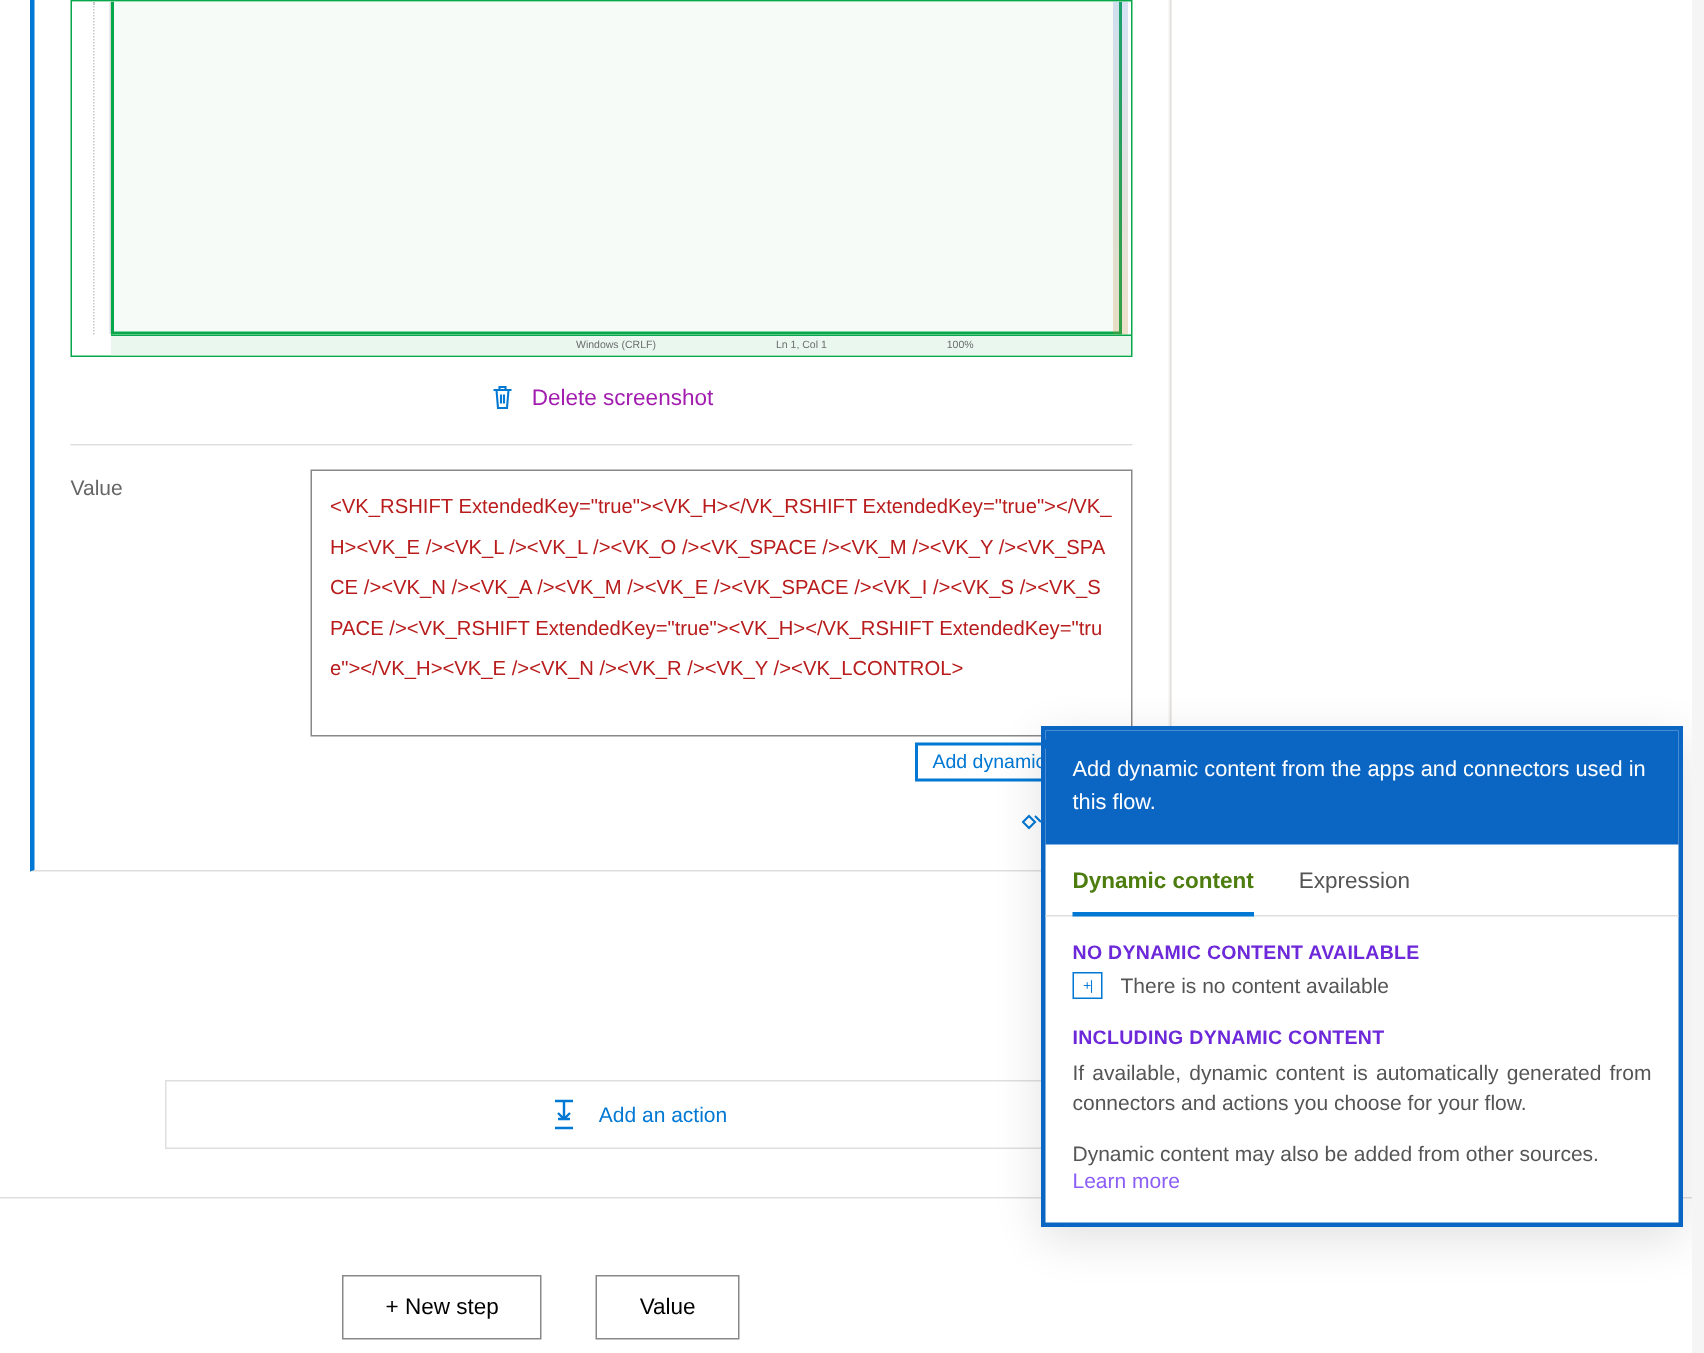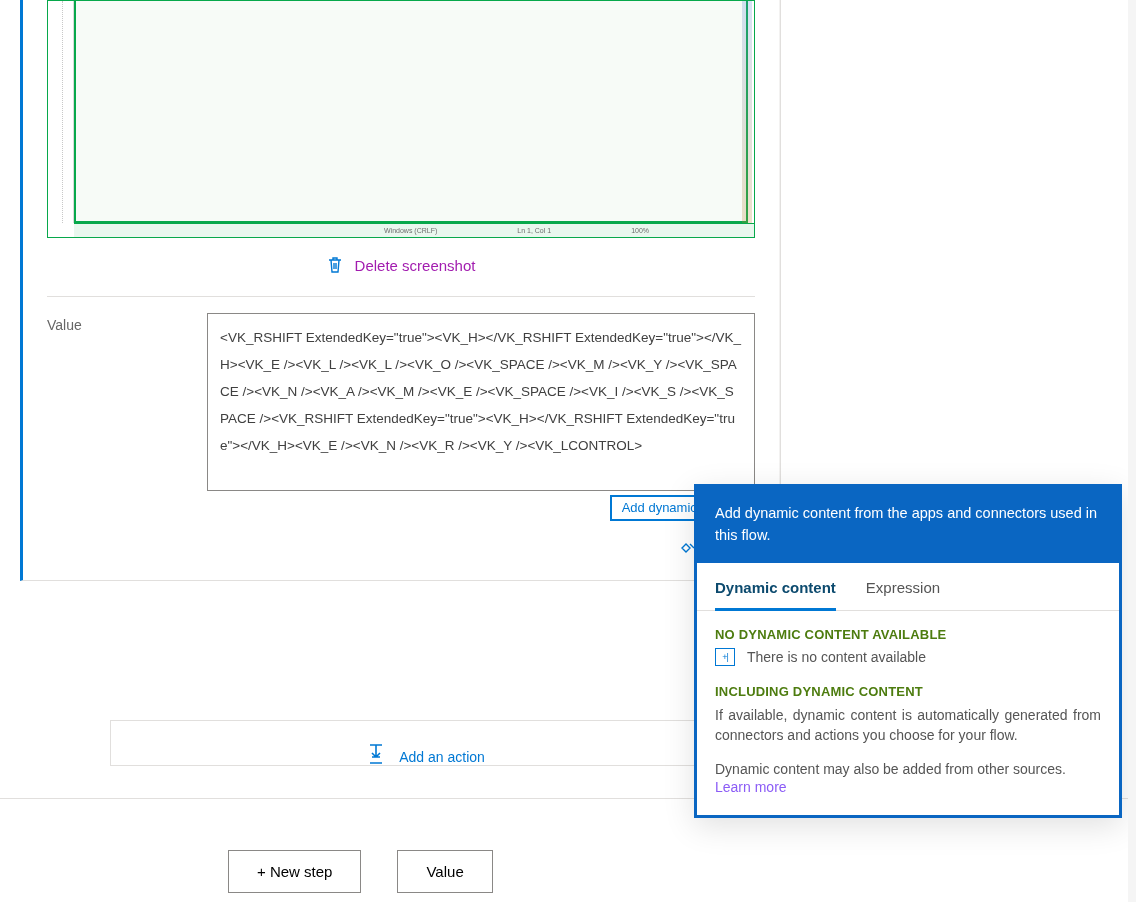--- a/index.html
+++ b/index.html
@@ -85,21 +85,21 @@
     display:flex;
     padding: 16px 24px 0;
   }
   .value-label { width:160px; color:#666; font-size:14px; padding-top:4px; }
   .value-box {
     flex:1;
     border:1px solid #8a8886;
     padding:10px 12px;
     font-size:13.5px;
     line-height:2.0;
-    color:#404040;
+    color:#b91c1c;
     word-break:break-all;
     position: relative;
     min-height: 178px;
   }
 
   .add-dyn-link-wrap {
     display:flex; justify-content:flex-end;
     padding: 0 24px; margin-top: 4px;
   }
   .add-dyn-link {
@@ -137,21 +137,21 @@
     background:#fff;
   }
 
   
   .add-action {
     position:absolute;
     left:110px; top:720px;
     width:630px;
     border:1px solid #e1dfdd;
     background:#fff;
-    display:flex; justify-content:center; align-items:flex-end;
+    display:flex; justify-content:center; align-items:center;
     height:46px;
     gap:12px;
     color:#0078d4;
     font-size:14px;
     cursor:pointer;
   }
   .add-action-icon {
     color:#0078d4;
   }
 
@@ -201,27 +201,27 @@
     padding:16px 18px 0;
     border-bottom:1px solid #e1dfdd;
   }
   .tab {
     padding-bottom:12px;
     font-size:15px;
     color:#555;
     cursor:pointer;
   }
   .tab.active {
-    color:#0c4a6e;
+    color:#4d7c0f;
     font-weight:600;
     border-bottom:3px solid #0078d4;
     margin-bottom:-1px;
   }
   .pop-body { padding:16px 18px 20px; font-size:14px; color:#555; }
-  .sect-title { font-weight:700; font-size:13px; letter-spacing:.2px; color:#4d7c0f; margin-bottom:6px;}
+  .sect-title { font-weight:700; font-size:13px; letter-spacing:.2px; color:#6d28d9; margin-bottom:6px;}
   .no-content-row { display:flex; align-items:center; gap:12px; margin-bottom:18px;}
   .badge-icon {
     width:20px;height:18px;border:1.5px solid #0078d4;
     color:#0078d4; font-size:9px; display:flex;align-items:center;justify-content:center;
     letter-spacing:-1px;
   }
   .desc { text-align:justify; line-height:1.45; }
   .learn { color:#8b5cf6; cursor:pointer; }
 
   

